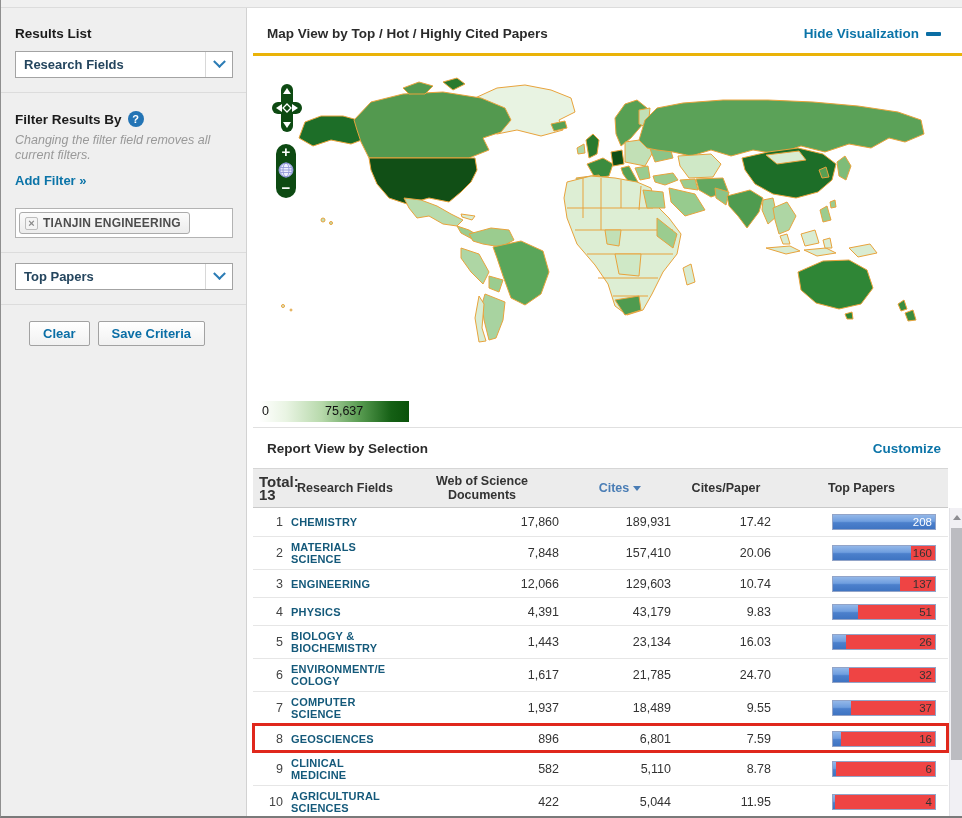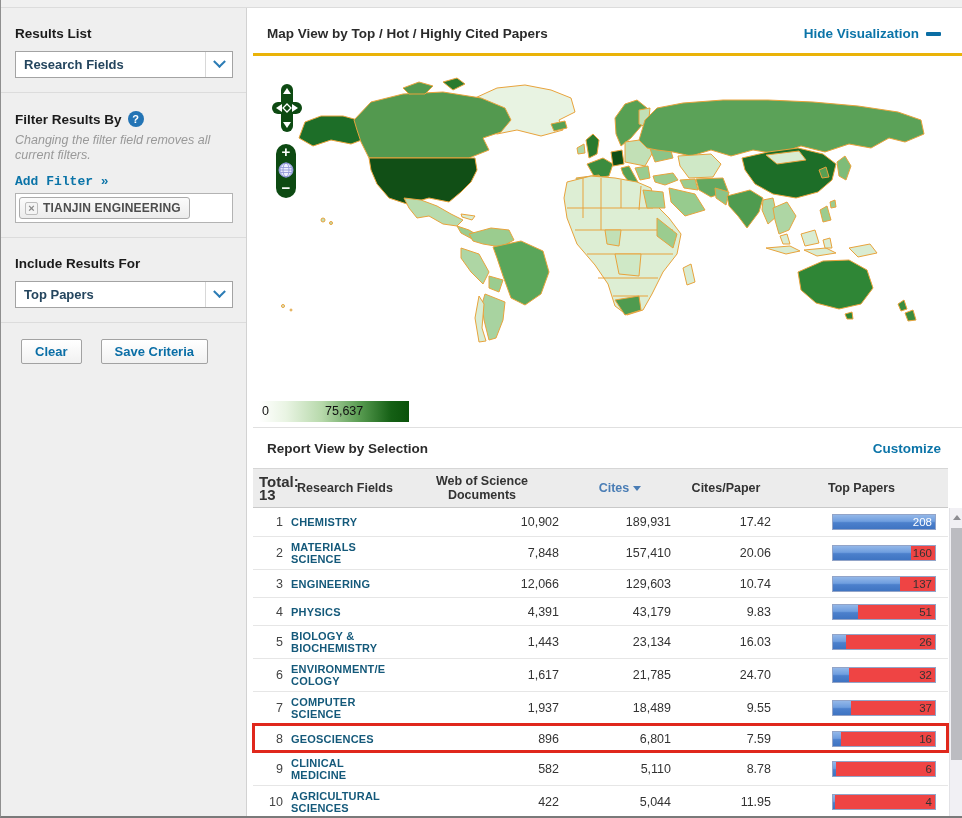--- a/index.html
+++ b/index.html
@@ -27,30 +27,30 @@
     justify-content:center; cursor:pointer; }
   .dropdown { position:relative; width:218px; height:27px; background:#fff;
     border:1px solid #a3a3a3; display:flex; align-items:center; cursor:pointer; }
   .dropdown .dd-label { font-size:13px; font-weight:bold; color:#24455e; padding-left:8px; }
   .dd-chev-zone { position:absolute; right:0; top:0; width:27px; height:25px;
     border-left:1px solid #d8d8d8; display:flex; align-items:center; justify-content:center; }
   .chevron-down { width:9px; height:9px; border-right:2px solid #2b7cb5;
     border-bottom:2px solid #2b7cb5; transform:rotate(45deg) translate(-2px,-2px); }
   .sb-note { font-size:12.5px; font-style:italic; color:#999; line-height:15px; margin-bottom:8px; }
   .link { color:#0b74a8; font-weight:bold; text-decoration:none; cursor:pointer; }
-  .add-filter { font-size:13px; display:inline-block; margin-bottom:4px;font-family:Liberation Mono, monospace; }
+  .add-filter { font-size:13px; display:inline-block; margin-bottom:20px; }
   .filter-box { width:218px; min-height:30px; background:#fff; border:1px solid #b3b3b3; padding:3px; }
   .filter-tag { display:inline-flex; align-items:center; gap:5px; max-width:100%;
     border:1px solid #ababab; border-radius:3px; background:linear-gradient(#fbfbfb,#ececec);
     padding:3px 8px 3px 5px; cursor:default; }
   .filter-tag .remove-x { font-size:11px; font-weight:bold; color:#8a8a8a;
     width:13px; height:13px; line-height:11px; text-align:center;
     border:1px solid #bdbdbd; border-radius:2px; background:#f4f4f4; cursor:pointer; }
   .filter-tag .tag-label { font-size:12px; font-weight:bold; color:#4d4d4d; letter-spacing:.2px; }
-  .sb-buttons { display:flex; gap:19px; padding:16px 14px 14px 20px; }
+  .sb-buttons { display:flex; gap:8px; padding:16px 14px 14px 28px; }
   .btn { background:linear-gradient(#ffffff,#f1f1f1); border:1px solid #a2a2a2;
     border-radius:2px; color:#0a6ea6; font-weight:bold; font-size:13px;
     padding:4px 13px; cursor:pointer; font-family:"Liberation Sans", sans-serif; }
 
   
   .main { position:absolute; left:252px; top:8px; width:710px; height:810px; background:#fff; }
   .map-header { position:absolute; left:0; top:0; width:710px; height:48px;
     border-bottom:3px solid #eab308; }
   .map-title { position:absolute; left:14px; top:18px; font-size:13.5px; font-weight:bold; color:#2b2b2b; }
   .hide-viz { position:absolute; right:22px; top:18px; font-size:13.5px; display:flex; align-items:center; gap:7px; }
@@ -144,21 +144,20 @@
     <a class="link add-filter">Add Filter »</a>
     <div class="filter-box">
       <span class="filter-tag">
         <span class="remove-x">×</span>
         <span class="tag-label">TIANJIN ENGINEERING</span>
       </span>
     </div>
   </div>
 
   <div class="sb-section">
-    <div class="sb-heading">Include Results For</div>
     <div class="dropdown">
       <span class="dd-label">Top Papers</span>
       <span class="dd-chev-zone">
         <span class="chevron-down"></span>
       </span>
     </div>
   </div>
 
   <div class="sb-buttons">
     <button class="btn">Clear</button>
@@ -296,21 +295,21 @@
     </div>
     <div class="col-cpp hc" style="text-align:center;">Cites/Paper</div>
     <div class="col-top hc" style="justify-content:center;">Top Papers</div>
   </div>
 
   <div class="rows">
 
     <div class="report-row h-single">
       <div class="col-rank">1</div>
       <div class="col-field"><a class="field-link"><span>CHEMISTRY</span></a></div>
-      <div class="col-wos">10,902</div>
+      <div class="col-wos">17,860</div>
       <div class="col-cites">189,931</div>
       <div class="col-cpp">17.42</div>
       <div class="col-top">
           <div class="tp-bar">
             <div class="tp-fill" style="width: 100%;"></div>
             <span class="tp-label on-fill">208</span>
           </div>
         </div>
     </div>
 

